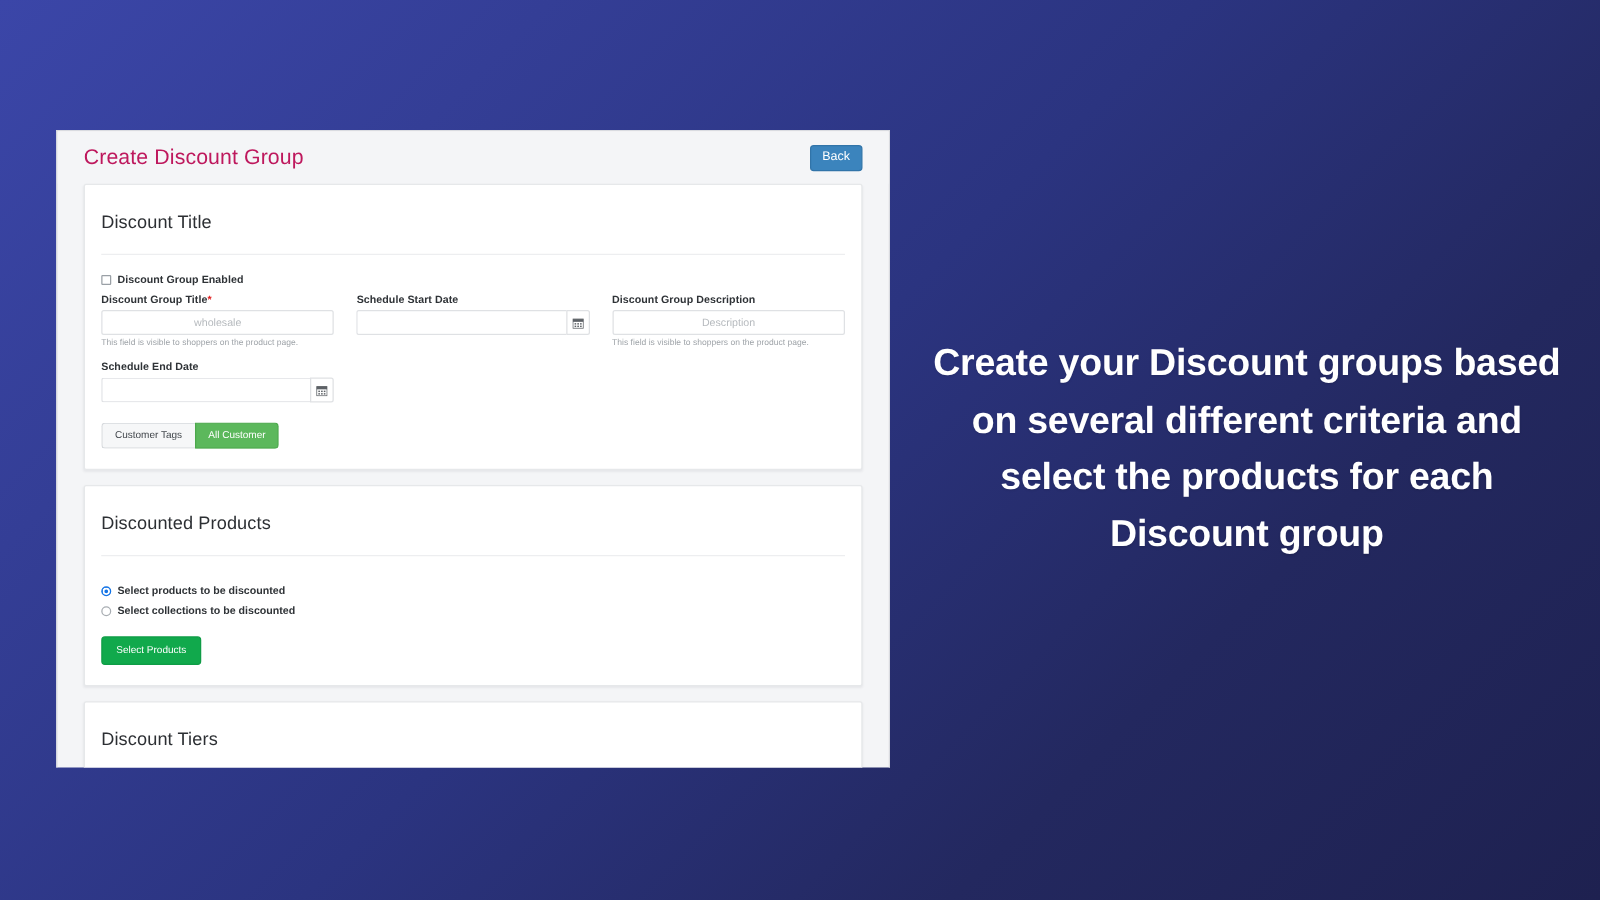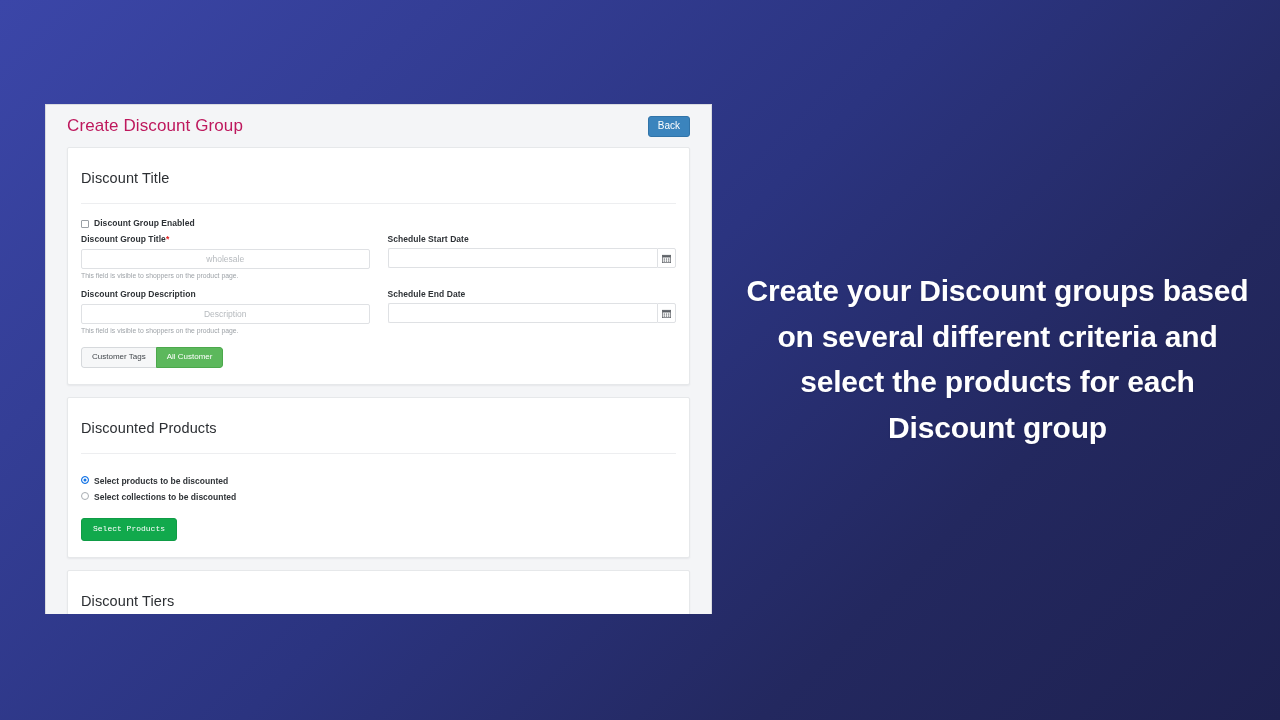--- a/index.html
+++ b/index.html
@@ -93,21 +93,21 @@
   .check-label {
     font-size: 8.5px;
     font-weight: bold;
     color: #2f3337;
     letter-spacing: 0.05px;
   }
 
   
   .form-grid {
     display: grid;
-    grid-template-columns: 1fr 1fr;
+    grid-template-columns: 1fr 1fr 1fr;
     column-gap: 18px;
   }
   .field { margin-bottom: 1px; }
   .field-label {
     font-size: 8.5px;
     font-weight: bold;
     color: #2f3337;
     display: block;
     margin-bottom: 4px;
     letter-spacing: 0.05px;
@@ -191,21 +191,21 @@
   .seg.active {
     background: #5cb85c;
     border-color: #4ca84c;
     color: #ffffff;
     border-radius: 0 3px 3px 0;
   }
 
   
   .radio-row {
     display: flex;
-    align-items: flex-start;
+    align-items: flex-end;
     gap: 5px;
     margin-bottom: 6px;
   }
   .radio {
     width: 8px; height: 8px;
     border-radius: 50%;
     border: 1px solid #a8adb2;
     background: #ffffff;
     flex: none;
     display: inline-block;
@@ -220,21 +220,21 @@
     font-weight: bold;
     color: #2f3337;
   }
 
   .green-btn {
     margin-top: 10px;
     background: #11a94c;
     border: 1px solid #0f9c46;
     border-radius: 3px;
     color: #ffffff;
-    font-family: Liberation Mono, monospace;
+    font-family: Liberation Sans, sans-serif;
     font-size: 8px;
     padding: 6px 11px 7px 11px;
     cursor: pointer;
     line-height: 1;
   }
 
   
   #marketing {
     position: absolute;
     left: 735px; top: 268px;

